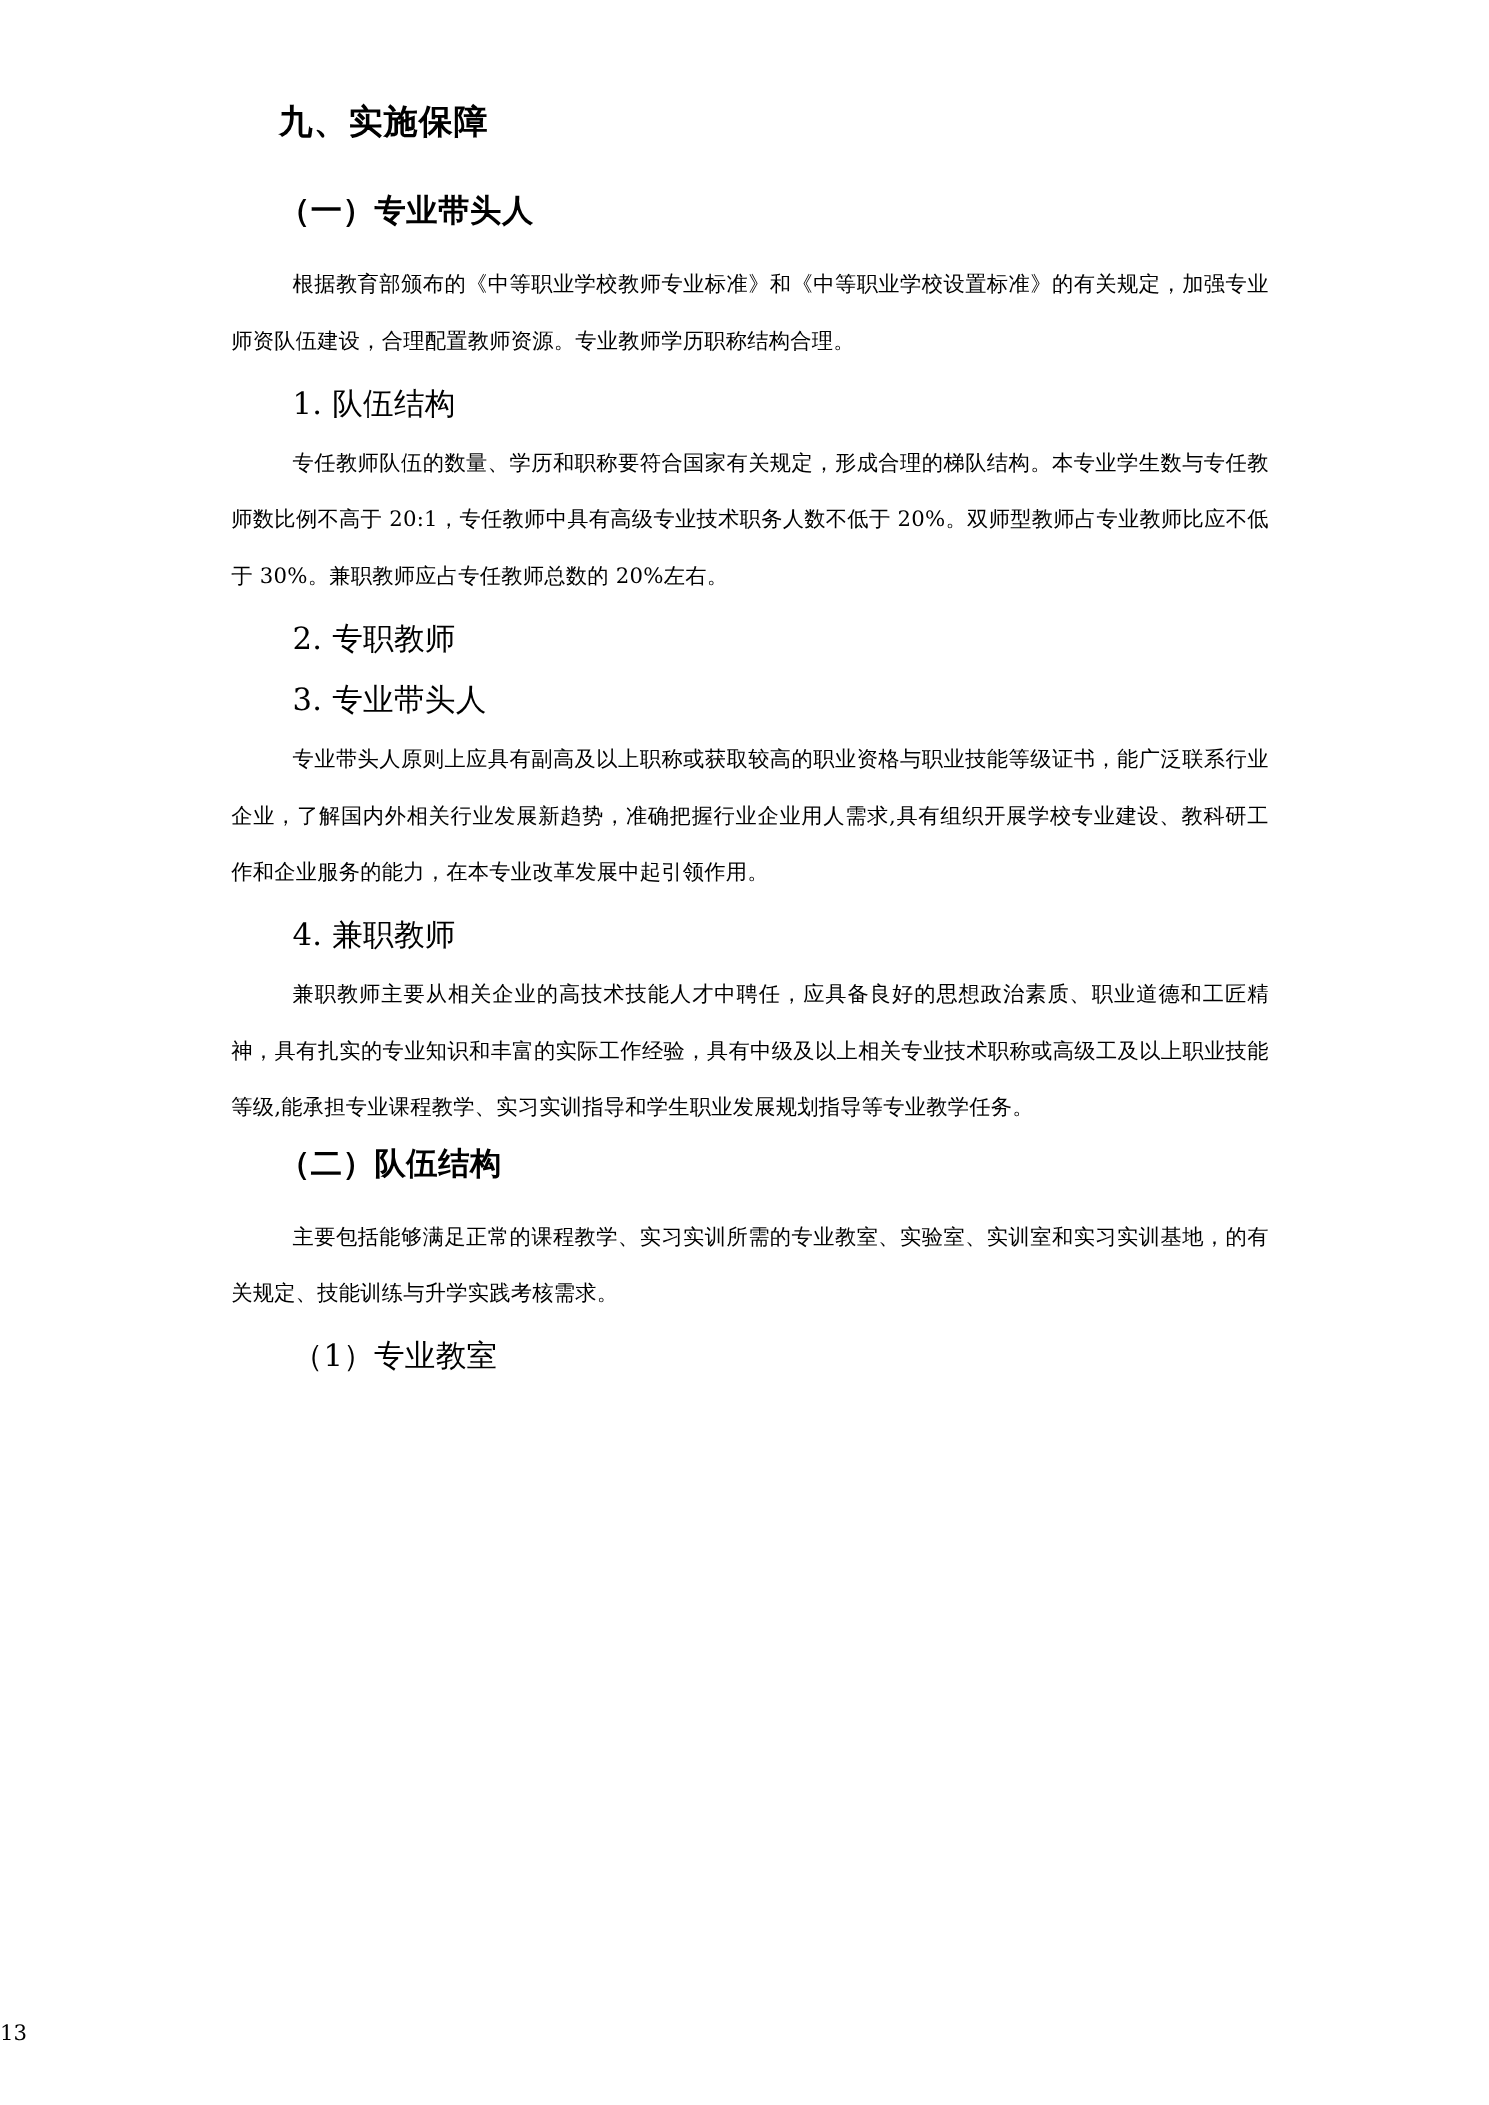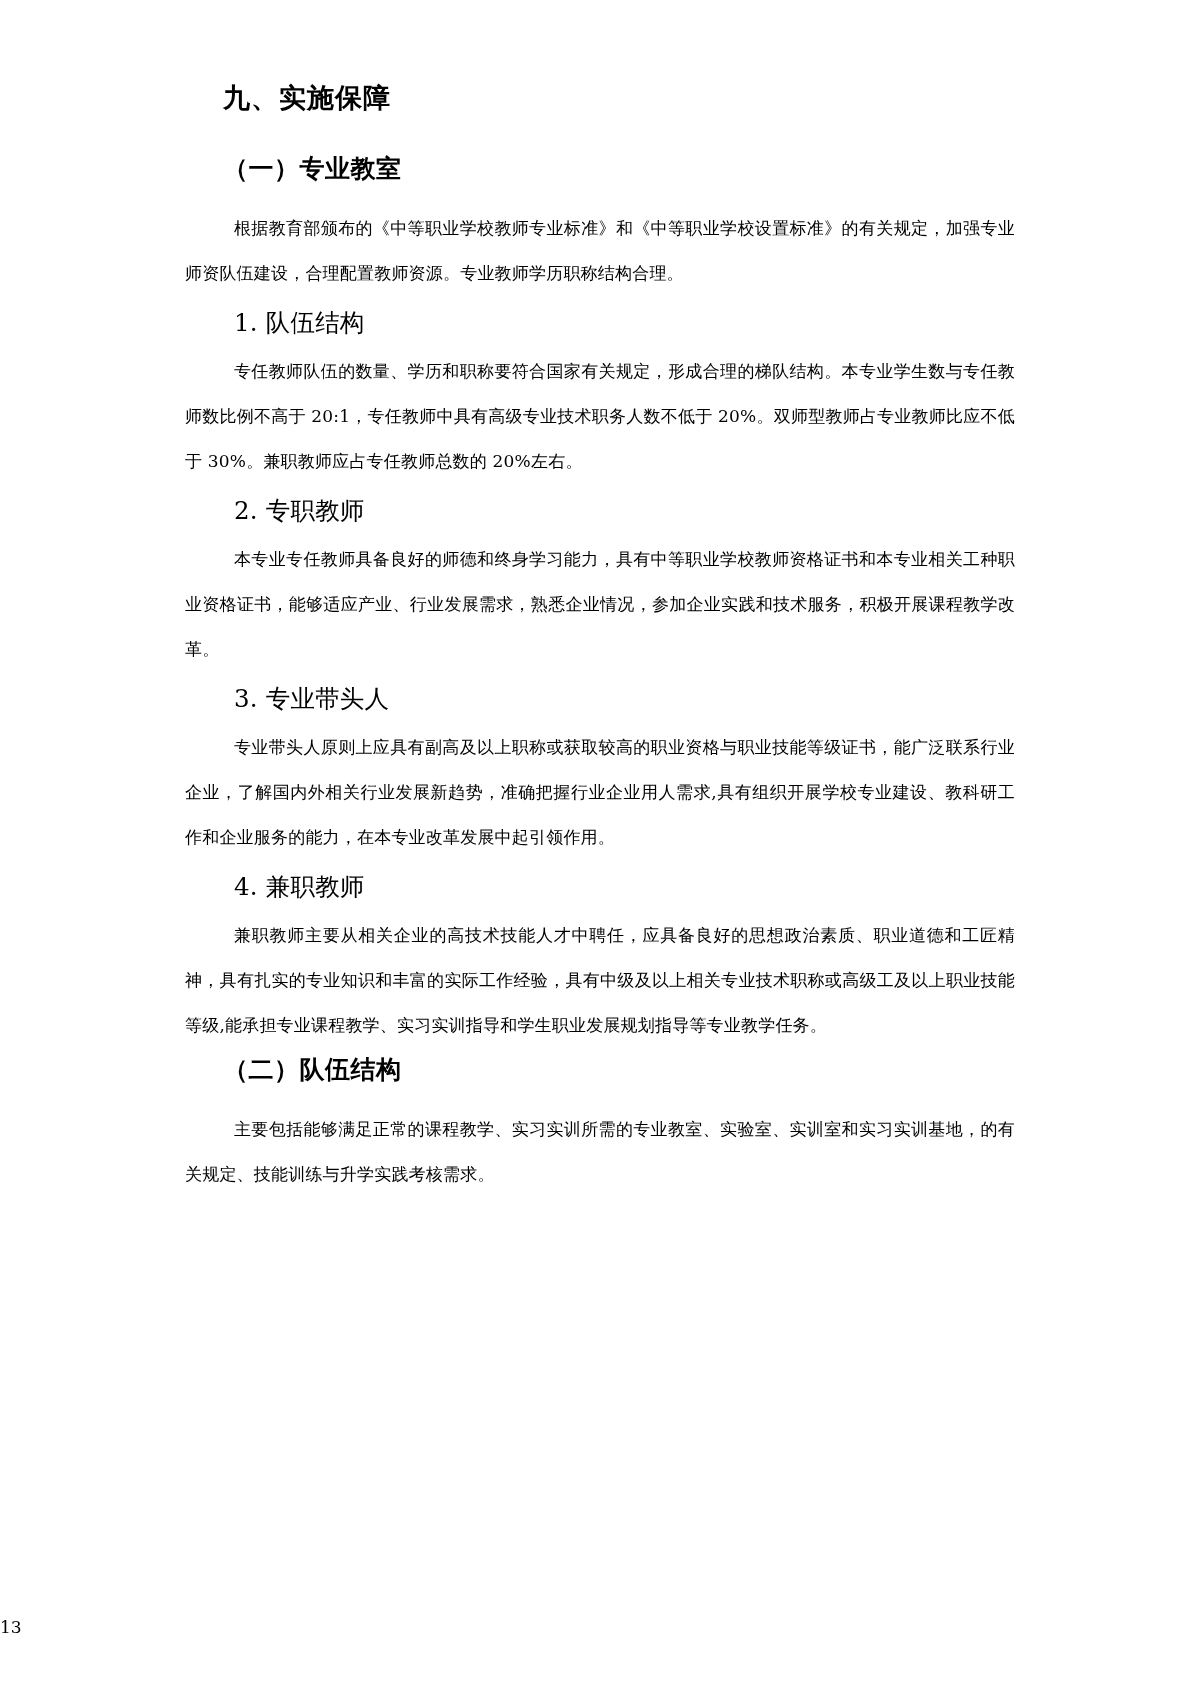--- a/index.html
+++ b/index.html
@@ -73,32 +73,32 @@
   }
 </style>
 </head>
 <body>
 
 <div class="page">
   <div class="content">
 
     <h1 class="section-title">九、实施保障</h1>
 
-    <h2 class="sub-title">（一）专业教室</h2>
+    <h2 class="sub-title">（一）专业带头人</h2>
 
     <p class="body-text">根据教育部颁布的《中等职业学校教师专业标准》和《中等职业学校设置标准》的有关规定，加强专业师资队伍建设，合理配置教师资源。专业教师学历职称结构合理。</p>
     <p class="list-head">1. 队伍结构</p>
     <p class="body-text">专任教师队伍的数量、学历和职称要符合国家有关规定，形成合理的梯队结构。本专业学生数与专任教师数比例不高于 20:1，专任教师中具有高级专业技术职务人数不低于 20%。双师型教师占专业教师比应不低于 30%。兼职教师应占专任教师总数的 20%左右。</p>
     <p class="list-head">2. 专职教师</p>
-    <p class="body-text">本专业专任教师具备良好的师德和终身学习能力，具有中等职业学校教师资格证书和本专业相关工种职业资格证书，能够适应产业、行业发展需求，熟悉企业情况，参加企业实践和技术服务，积极开展课程教学改革。</p>
     <p class="list-head">3. 专业带头人</p>
     <p class="body-text">专业带头人原则上应具有副高及以上职称或获取较高的职业资格与职业技能等级证书，能广泛联系行业企业，了解国内外相关行业发展新趋势，准确把握行业企业用人需求,具有组织开展学校专业建设、教科研工作和企业服务的能力，在本专业改革发展中起引领作用。</p>
     <p class="list-head">4. 兼职教师</p>
     <p class="body-text">兼职教师主要从相关企业的高技术技能人才中聘任，应具备良好的思想政治素质、职业道德和工匠精神，具有扎实的专业知识和丰富的实际工作经验，具有中级及以上相关专业技术职称或高级工及以上职业技能等级,能承担专业课程教学、实习实训指导和学生职业发展规划指导等专业教学任务。</p>
 
     <h2 class="sub-title gap-before">（二）队伍结构</h2>
 
     <p class="body-text">主要包括能够满足正常的课程教学、实习实训所需的专业教室、实验室、实训室和实习实训基地，的有关规定、技能训练与升学实践考核需求。</p>
+    <p class="list-head">（1）专业教室</p>
 
   </div>
 
   <div class="page-number">13</div>
 </div>
 
 </body></html>

